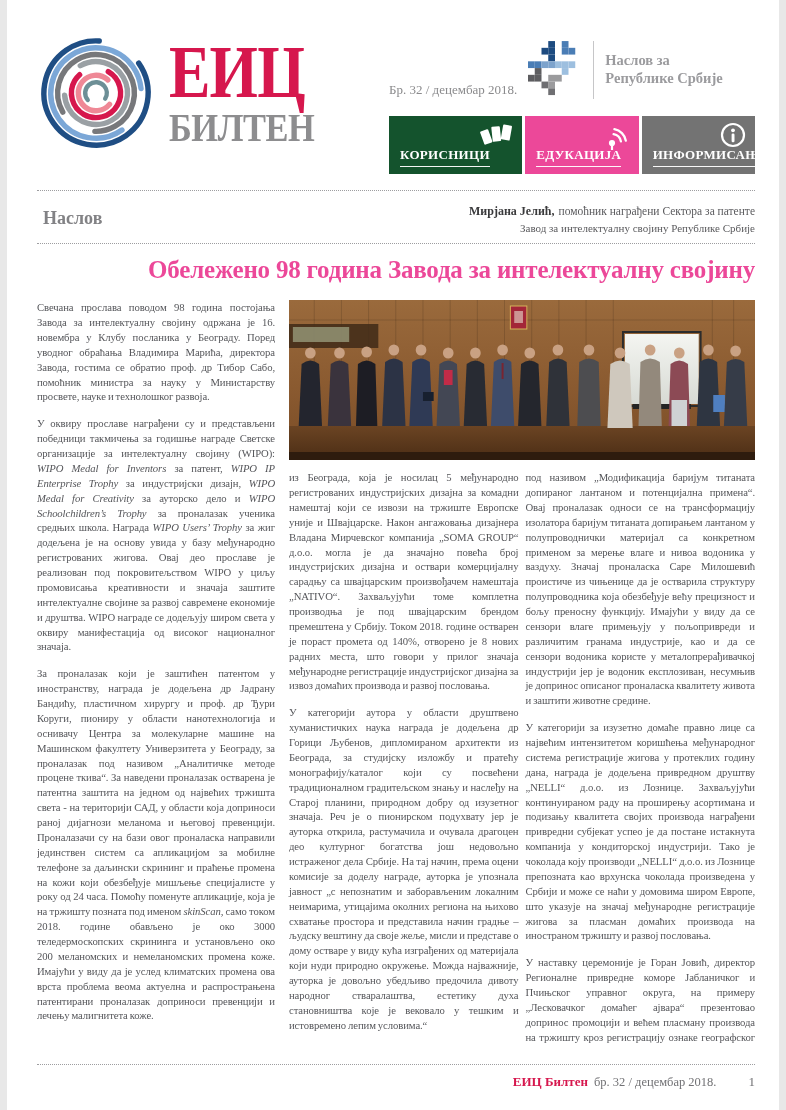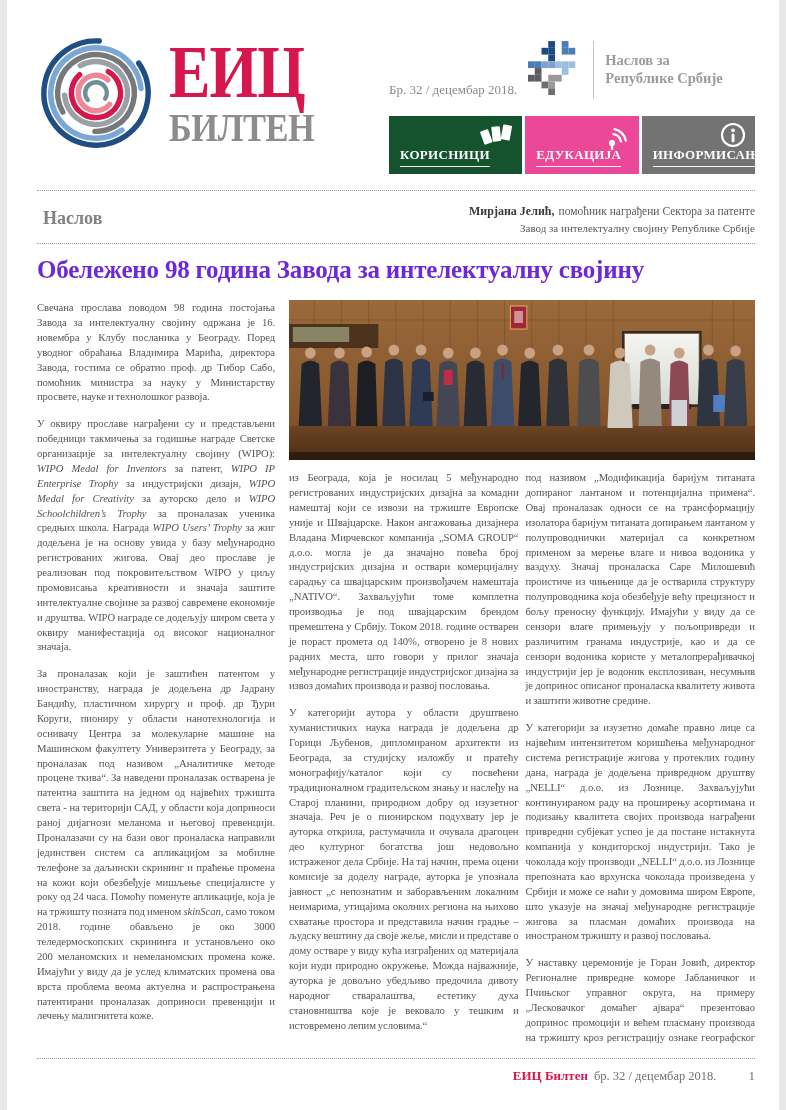--- a/index.html
+++ b/index.html
@@ -30,35 +30,35 @@
                padding-bottom:3px;white-space:nowrap;}
   
   .dotrule{border-top:1.5px dotted #9d9da0;height:0;}
   .r1{margin-top:16px;}
   .metarow{display:flex;justify-content:space-between;align-items:flex-start;padding:7px 0 6px 0;}
   .section-label{font-weight:700;color:#828285;font-size:18px;margin-top:10px;margin-left:6px;}
   .byline{text-align:right;line-height:1.45;}
   .byline .bl1 b{font-size:12px;color:#3a3a3c;}
   .byline .bl1 span{font-size:11.5px;color:#5a5a5d;}
   .byline .bl2{font-size:11px;color:#5a5a5d;}
-  h1.headline{font-size:25px;font-weight:700;color:#6d28d9;margin:12px 0 16px 0;letter-spacing:-.2px;}
+  h1.headline{font-size:25px;font-weight:700;color:#ec4899;margin:12px 0 16px 0;letter-spacing:-.2px;text-align:right;}
   
   .article{display:flex;gap:14px;height:748px;overflow:hidden;}
   .col{color:#55565a;font-size:10.7px;line-height:1.39;text-align:justify;
        letter-spacing:-.1px;word-spacing:-.5px;}
   .col p{margin:0 0 12px 0;}
   .col1{width:238px;flex:none;}
   .colwrap{flex:1;min-width:0;}
   .photo{width:100%;height:160px;margin-bottom:10px;}
   .photo svg{display:block;width:100%;height:100%;}
   .cols23{display:flex;gap:7px;}
   .col2,.col3{flex:1;min-width:0;}
   .it{font-style:italic;}
   
-  .pfoot{position:absolute;left:30px;right:24px;bottom:6px;height:46px;}
+  .pfoot{position:absolute;left:30px;right:24px;bottom:0;height:46px;}
   .footline{display:flex;justify-content:flex-end;align-items:baseline;margin-top:9px;}
   .foot-brand{color:#d6174d;font-weight:700;font-size:13px;}
   .foot-issue{color:#717174;font-size:12.5px;margin-left:6px;}
   .foot-page{color:#717174;font-size:13px;margin-left:32px;}
 </style>
 </head>
 <body>
 
 <div class="page">
 

